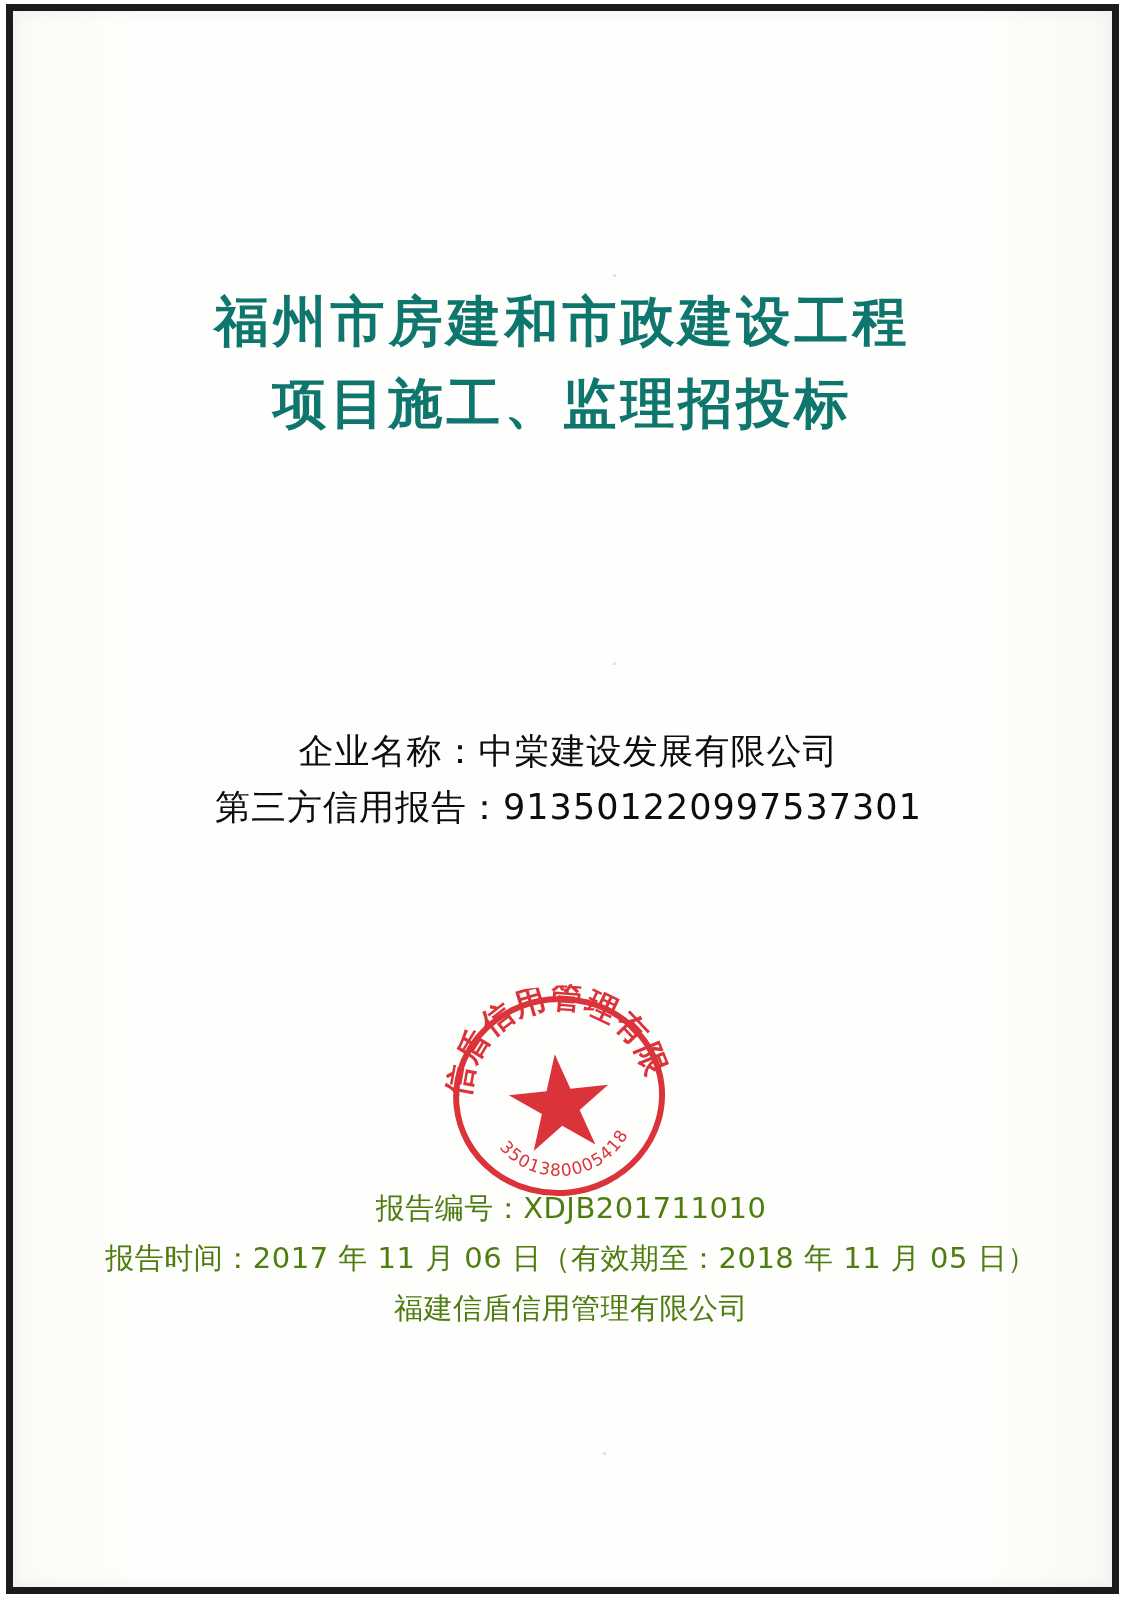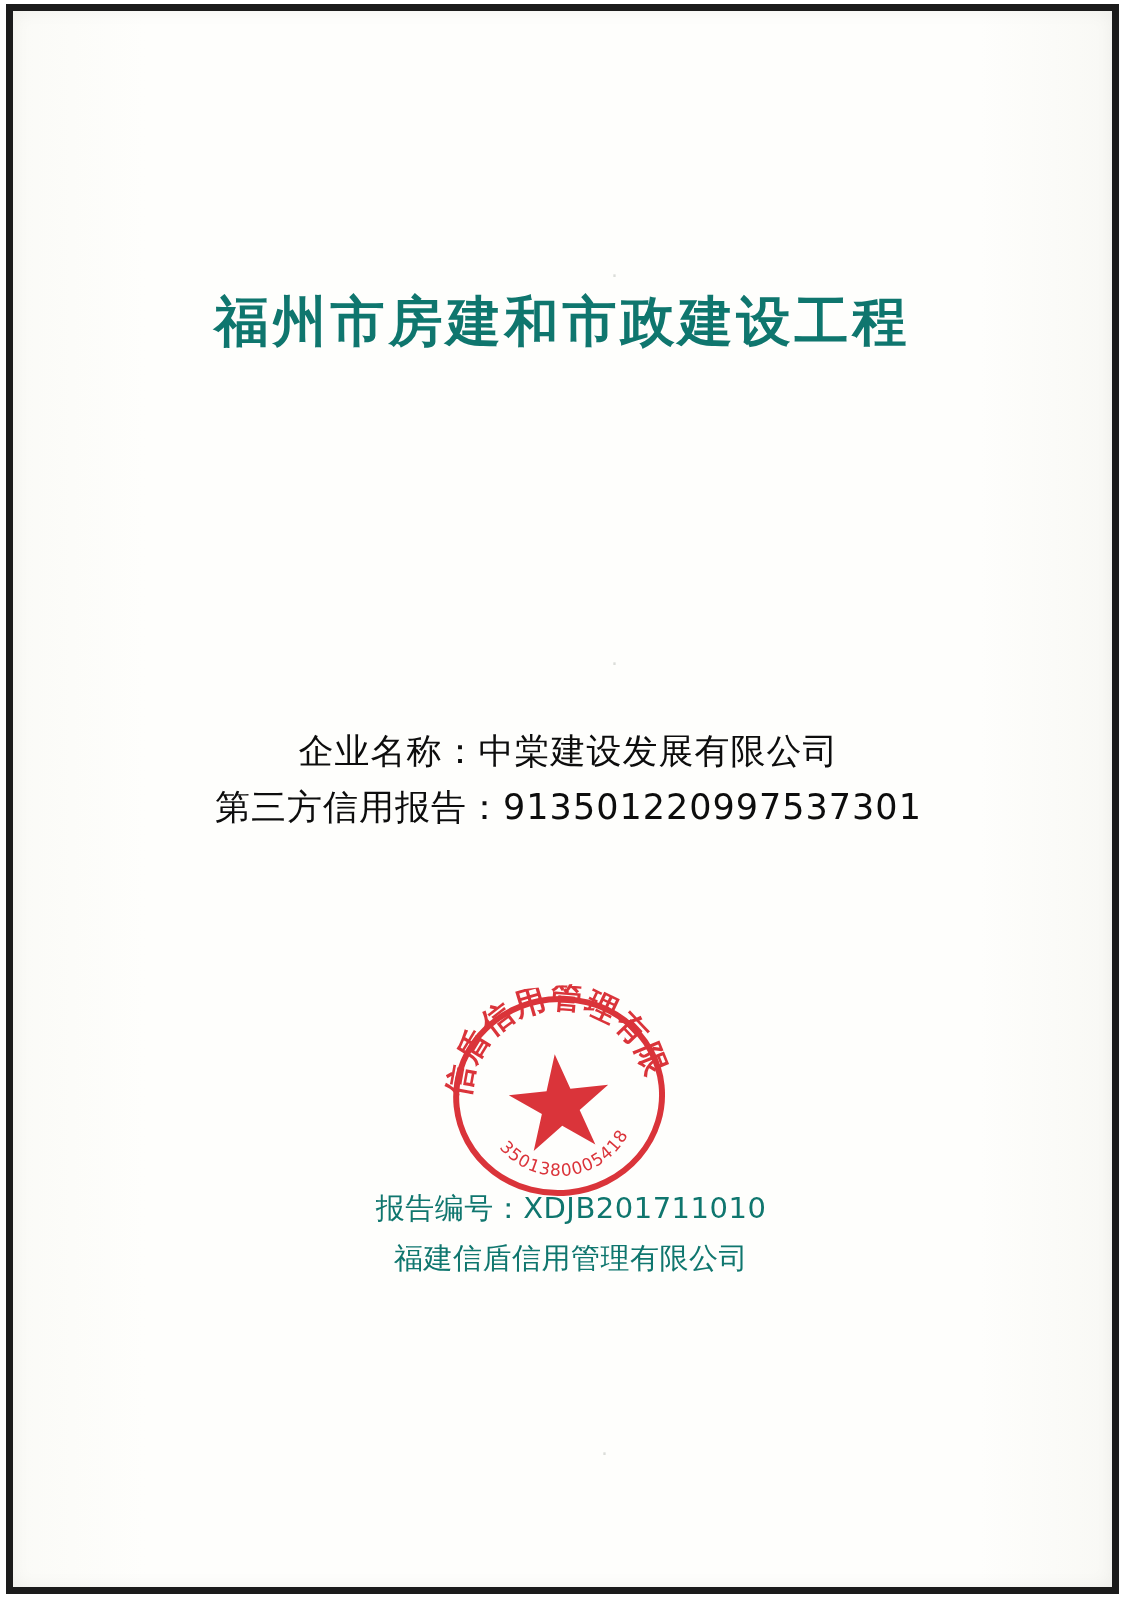--- a/index.html
+++ b/index.html
@@ -110,21 +110,21 @@
 
   .footer-block {
     position: absolute;
     left: 0;
     right: 0;
     top: 1172px;
     text-align: center;
   }
   .footer-line {
     font-size: 29px;
-    color: #0f766e;
+    color: #4d7c0f;
     letter-spacing: 0.5px;
     line-height: 50px;
     white-space: nowrap;
     margin-left: 17px;
   }
   .footer-line.report-no {
     position: relative;
     z-index: 1;
   }
 
@@ -142,20 +142,21 @@
 <div class="page">
   <div class="scan-frame">
     <div class="paper">
 
       <div class="bleed" style="left:598px; top:252px;">·</div>
       <div class="bleed" style="left:598px; top:640px;">·</div>
       <div class="bleed" style="left:588px; top:1430px;">·</div>
 
       <div class="title-block">
         <div class="title-line">福州市房建和市政建设工程</div>
+        <div class="title-line">项目施工、监理招投标</div>
       </div>
 
       <div class="company-block">
         <div class="company-line">企业名称：中棠建设发展有限公司</div>
         <div class="company-line">第三方信用报告：913501220997537301</div>
       </div>
 
       <div class="seal">
         <svg width="228" height="218" viewBox="0 0 228 218" xmlns="http://www.w3.org/2000/svg">
           <defs>
@@ -172,18 +173,19 @@
             <text>
               <textPath href="#sealArcBottom" startOffset="50%" text-anchor="middle">3501380005418</textPath>
             </text>
           </g>
           <polygon points="114,68 126,104 164,104 133,126 145,162 114,140 83,162 95,126 64,104 102,104" fill="#d8232a"></polygon>
         </svg>
       </div>
 
       <div class="footer-block">
         <div class="footer-line report-no">报告编号：XDJB201711010</div>
+        <div class="footer-line">报告时间：2017 年 11 月 06 日（有效期至：2018 年 11 月 05 日）</div>
         <div class="footer-line">福建信盾信用管理有限公司</div>
       </div>
 
     </div>
   </div>
 </div>
 
 </body></html>

